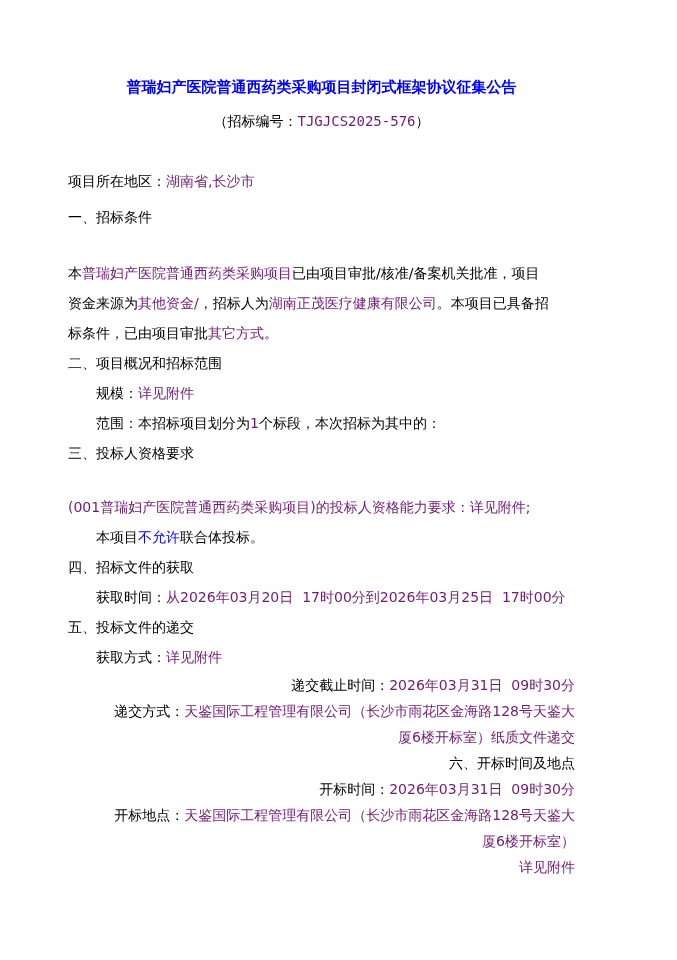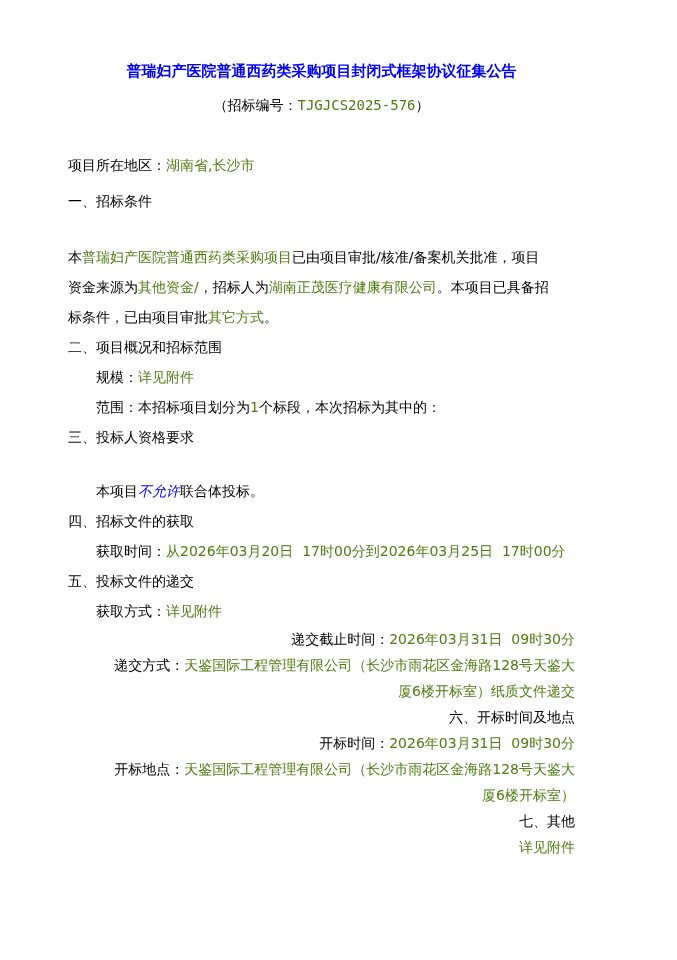--- a/index.html
+++ b/index.html
@@ -2,42 +2,42 @@
 <html><head>
 <meta charset="utf-8">
 <style>
   html, body { margin: 0; padding: 0; background: #ffffff; }
   .page {
     position: relative;
     width: 639px;
     height: 960px;
     box-sizing: border-box;
     background: #ffffff;
-    padding: 56px 64px 0 68px;
+    padding: 72px 64px 0 68px;
     font-family: "DejaVu Sans", "Liberation Sans", sans-serif;
     font-size: 14px;
     color: #000000;
     overflow: hidden;
   }
   .line {
     line-height: 30px;
     white-space: pre;
   }
   .tight { line-height: 26px; text-align: right; }
   .center { text-align: center; }
   .title {
     font-size: 15px;
     font-weight: bold;
     color: #0000ff;
     margin-top: 0;
   }
   .subtitle { margin-top: 4px; }
   .mono { font-family: "DejaVu Sans Mono", "Liberation Mono", monospace; }
-  .blue { color: #4d7c0f; }
-  .em-blue { color: #0000ff; font-style: italic; }
+  .blue { color: #701a75; }
+  .em-blue { color: #0000ff; }
   .heading { font-weight: normal; }
   .indent { padding-left: 28px; }
   .sp30 { height: 30px; }
   .sp26 { height: 26px; }
   .sp24 { height: 24px; }
   .mt6 { margin-top: 6px; }
 </style>
 </head>
 <body>
 
@@ -61,36 +61,36 @@
 
   <div class="line heading">二、项目概况和招标范围</div>
 
   <div class="line indent"><span>规模：</span><span class="blue">详见附件</span></div>
   <div class="line indent"><span>范围：</span><span>本招标项目划分为</span><span class="blue">1</span><span>个标段，本次招标为其中的：</span></div>
 
   <div class="line heading">三、投标人资格要求</div>
 
   <div class="sp24"></div>
 
+  <div class="line blue">(001普瑞妇产医院普通西药类采购项目)的投标人资格能力要求：详见附件;</div>
   <div class="line indent"><span>本项目</span><span class="em-blue">不允许</span><span>联合体投标。</span></div>
 
   <div class="line heading">四、招标文件的获取</div>
 
   <div class="line indent"><span>获取时间：</span><span class="blue">从2026年03月20日  17时00分到2026年03月25日  17时00分</span></div>
   <div class="line heading">五、投标文件的递交</div>
 
   <div class="line indent"><span>获取方式：</span><span class="blue">详见附件</span></div>
 
   <div class="line tight indent"><span>递交截止时间：</span><span class="blue">2026年03月31日  09时30分</span></div>
   <div class="line tight indent"><span>递交方式：</span><span class="blue">天鉴国际工程管理有限公司（长沙市雨花区金海路128号天鉴大</span></div>
   <div class="line tight blue">厦6楼开标室）纸质文件递交</div>
 
   <div class="line tight heading">六、开标时间及地点</div>
 
   <div class="line tight indent"><span>开标时间：</span><span class="blue">2026年03月31日  09时30分</span></div>
   <div class="line tight indent"><span>开标地点：</span><span class="blue">天鉴国际工程管理有限公司（长沙市雨花区金海路128号天鉴大</span></div>
   <div class="line tight blue">厦6楼开标室）</div>
 
-  <div class="line tight heading">七、其他</div>
 
   <div class="line tight indent blue">详见附件</div>
 
 </div>
 
 </body></html>

